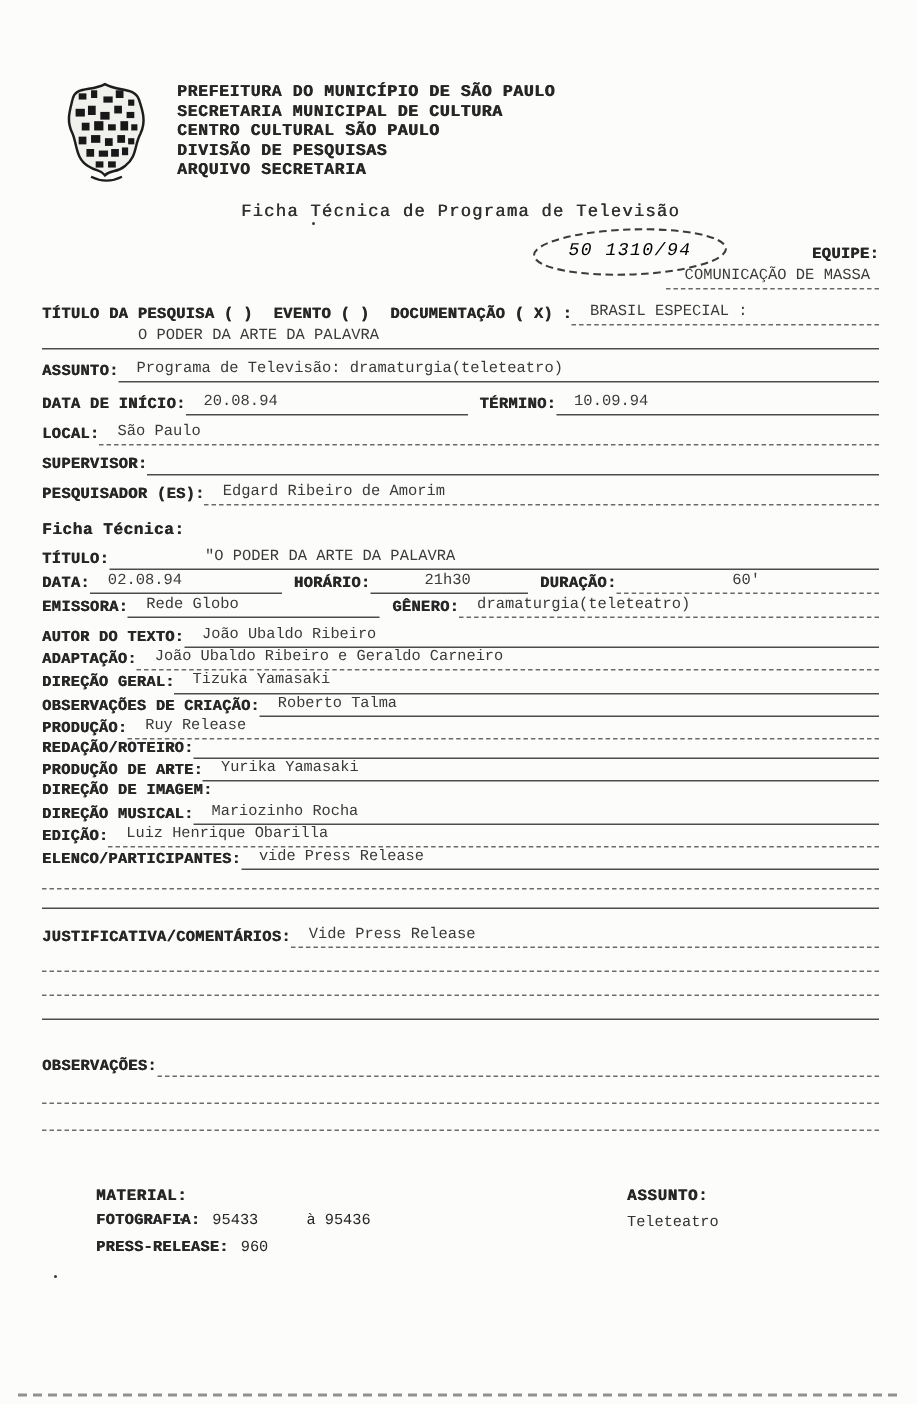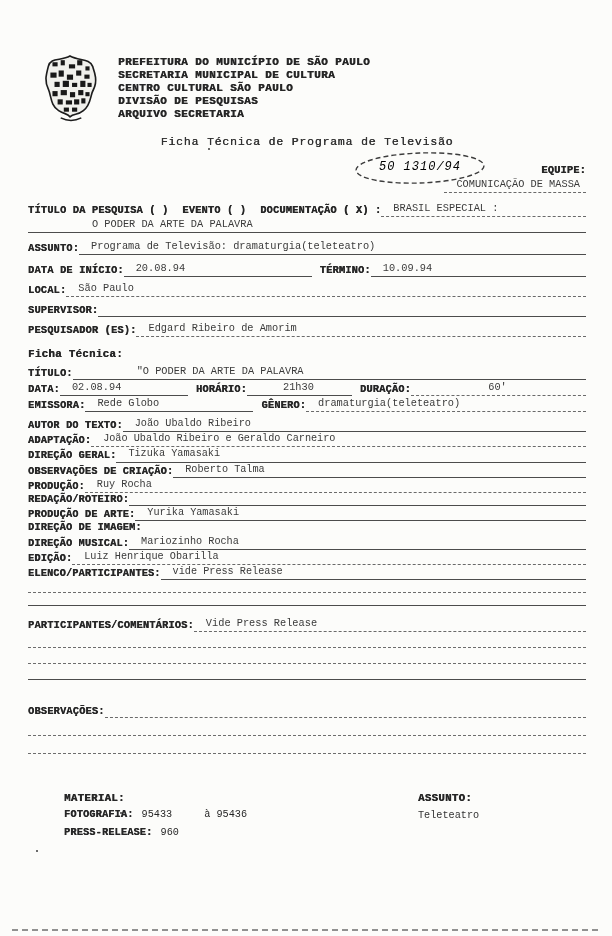--- a/index.html
+++ b/index.html
@@ -189,21 +189,21 @@
       <div class="frow">
         <span class="lab">DIREÇÃO GERAL:</span>
         <span class="fill">Tizuka Yamasaki</span>
       </div>
       <div class="frow">
         <span class="lab">OBSERVAÇÕES DE CRIAÇÃO:</span>
         <span class="fill">Roberto Talma</span>
       </div>
       <div class="frow">
         <span class="lab">PRODUÇÃO:</span>
-        <span class="fill dashed">Ruy Rocha</span>
+        <span class="fill dashed">Ruy Release</span>
       </div>
       <div class="frow">
         <span class="lab">REDAÇÃO/ROTEIRO:</span>
         <span class="fill"></span>
       </div>
       <div class="frow">
         <span class="lab">PRODUÇÃO DE ARTE:</span>
         <span class="fill">Yurika Yamasaki</span>
       </div>
       <div class="frow">
@@ -220,21 +220,21 @@
       <div class="frow">
         <span class="lab">ELENCO/PARTICIPANTES:</span>
         <span class="fill">vide Press Release</span>
       </div>
     </div>
 
     <div class="blank"></div>
     <div class="blank solid"></div>
 
     <div class="frow mt10">
-      <span class="lab">PARTICIPANTES/COMENTÁRIOS:</span>
+      <span class="lab">JUSTIFICATIVA/COMENTÁRIOS:</span>
       <span class="fill dashed">Vide Press Release</span>
     </div>
     <div class="blank sp"></div>
     <div class="blank sp"></div>
     <div class="blank sp solid"></div>
 
     <div class="frow" style="margin-top:24px;">
       <span class="lab">OBSERVAÇÕES:</span>
       <span class="fill dashed"></span>
     </div>

